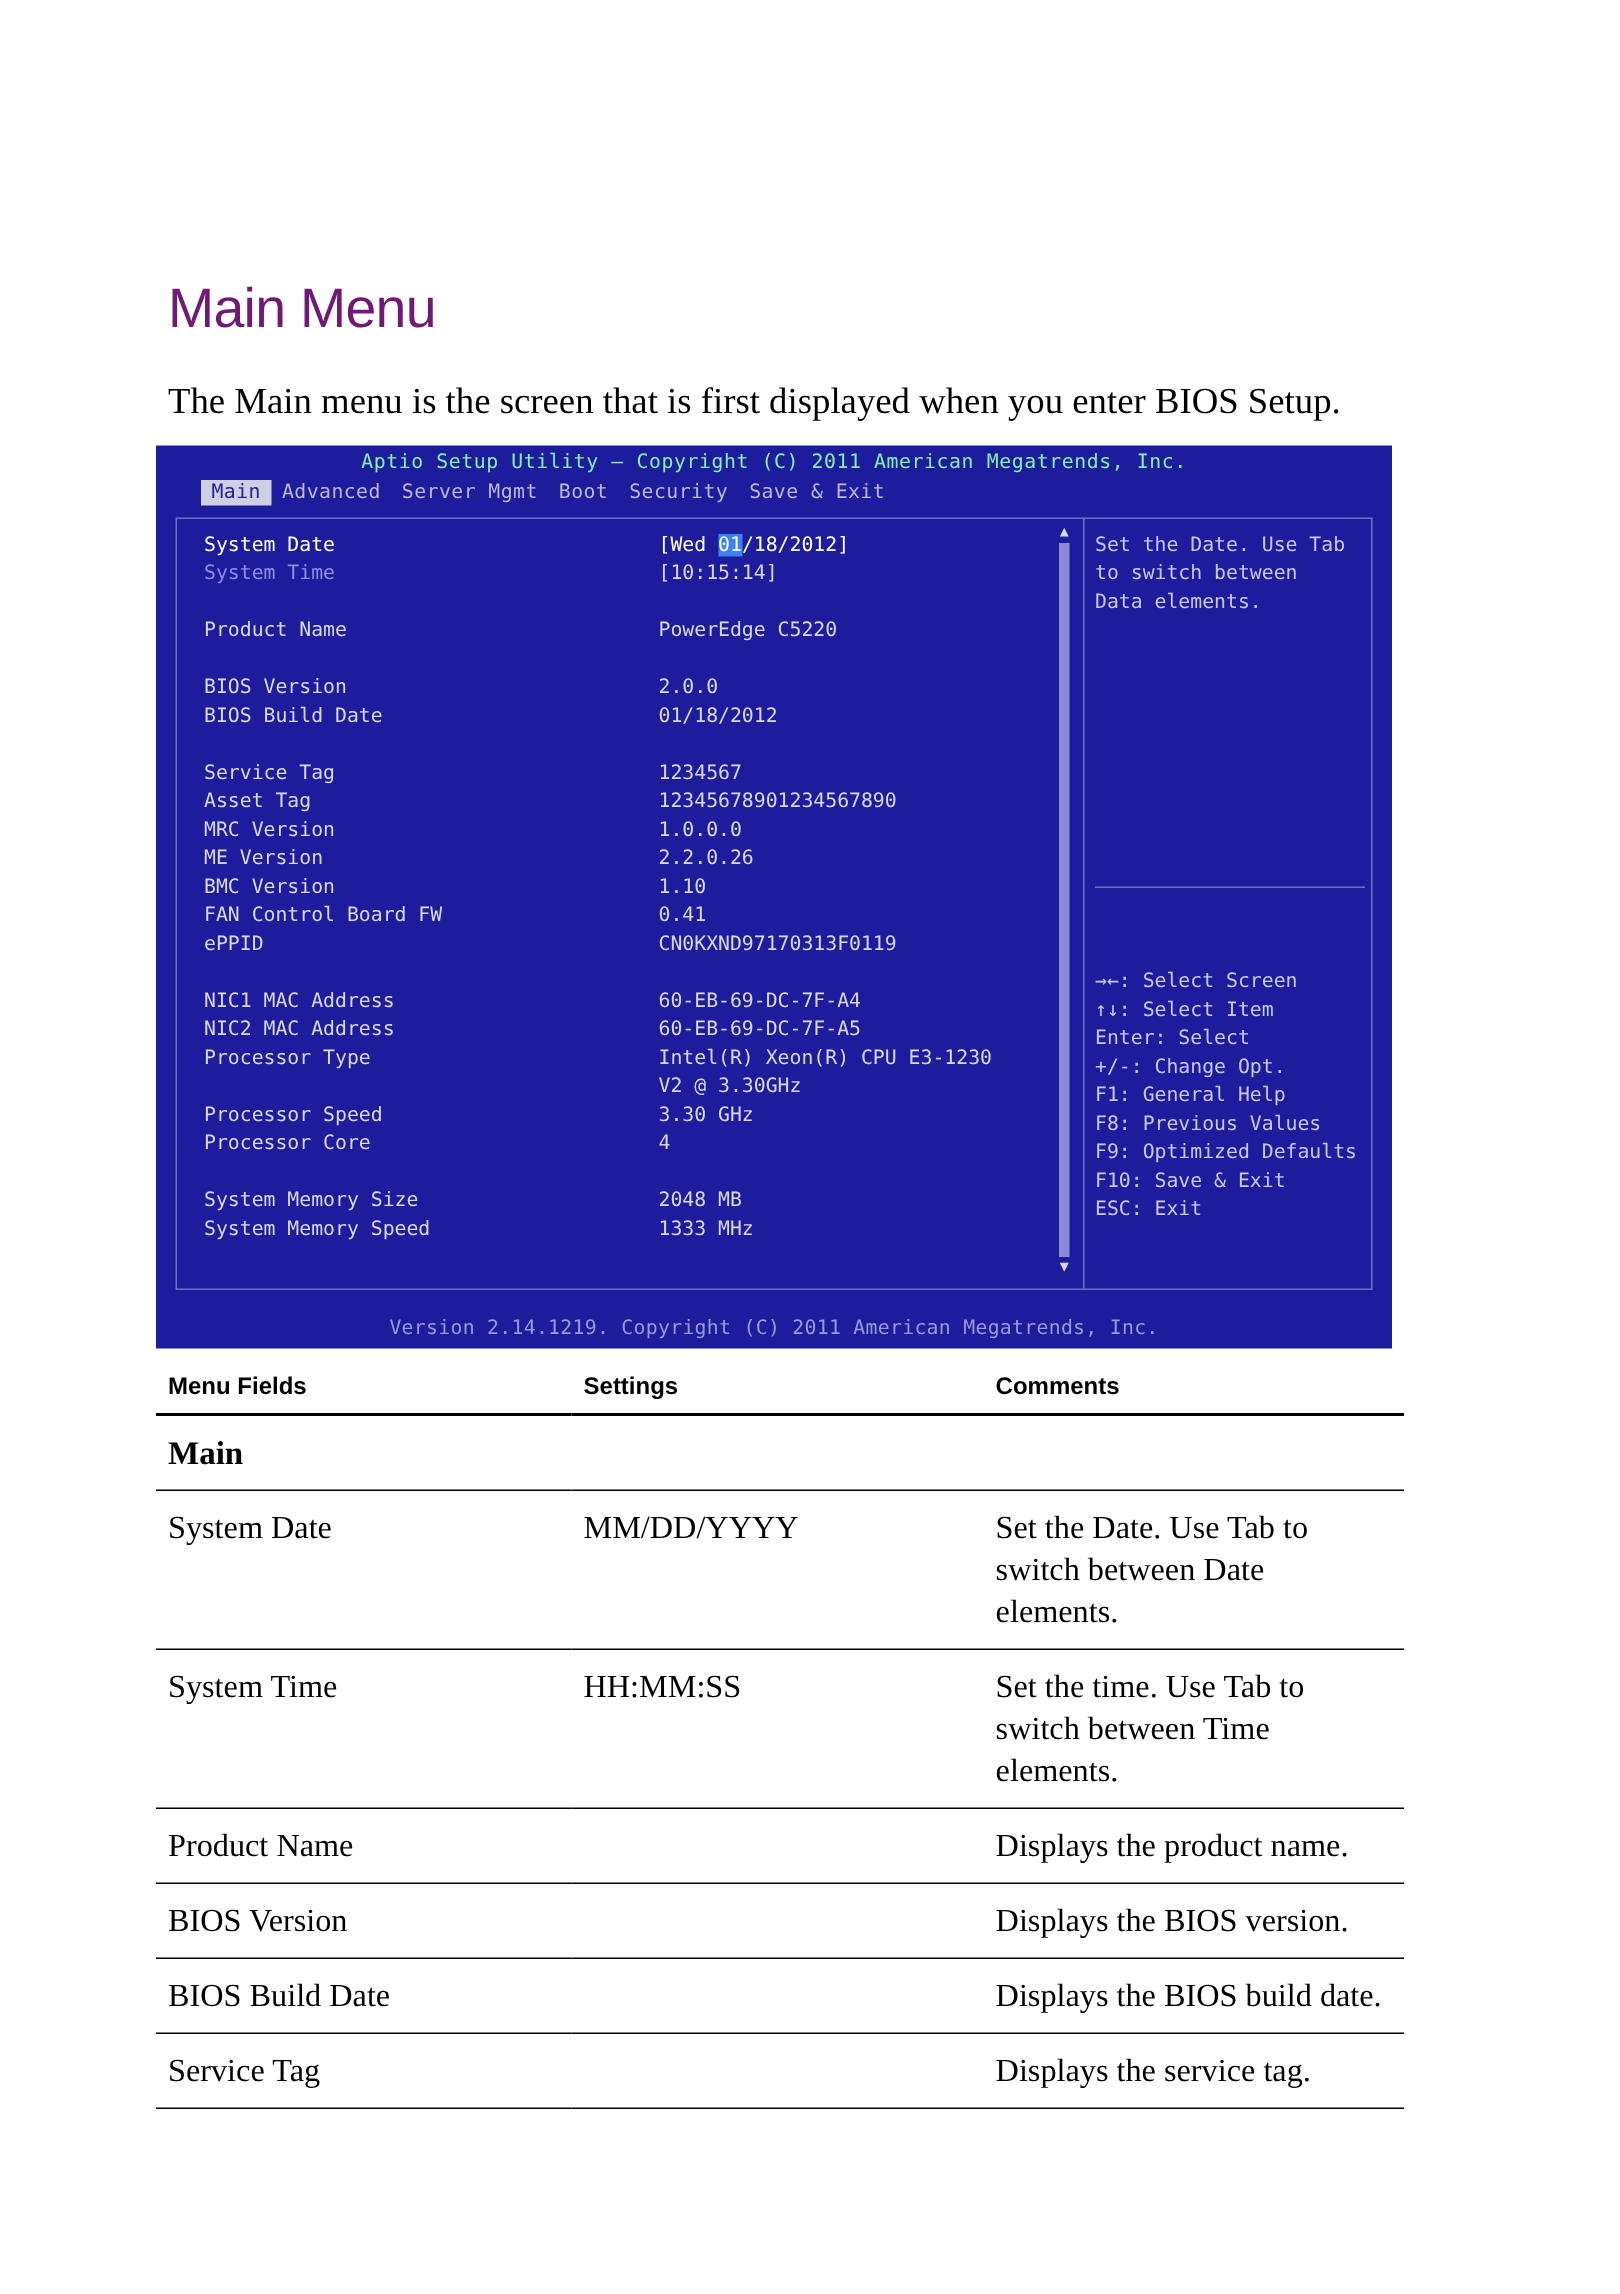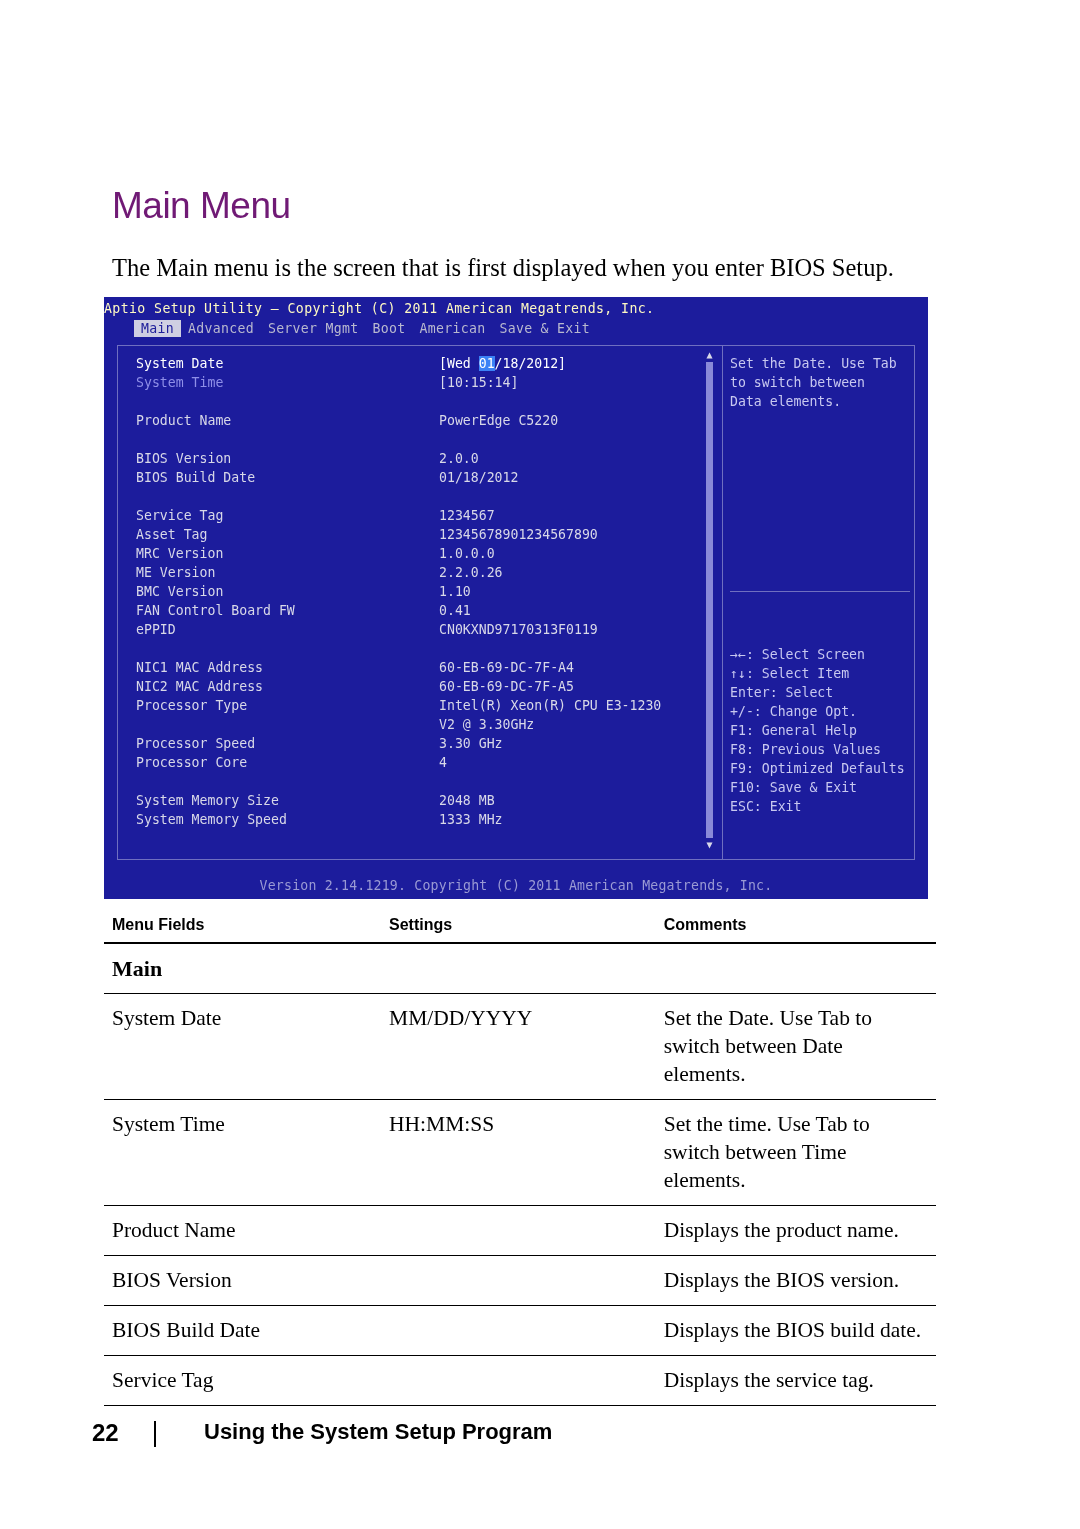--- a/index.html
+++ b/index.html
@@ -54,22 +54,22 @@
     background: #1c1c9c;
     font-family: "DejaVu Sans Mono", monospace;
     font-size: 13.2px;
     color: #d8d8e8;
     overflow: hidden;
   }
   .bios-title {
     position: absolute;
     left: 0; top: 4px;
     width: 824px;
-    text-align: left;
-    color: #fef9c3;
+    text-align: center;
+    color: #86efac;
     letter-spacing: 0.4px;
   }
   .bios-tabs {
     position: absolute;
     left: 30px;
     top: 23px;
     display: flex;
     gap: 0px;
     align-items: center;
   }
@@ -288,21 +288,21 @@
   <p class="intro">The Main menu is the screen that is first displayed when you enter BIOS Setup.</p>
 
   <div class="bios">
     <div class="bios-title">Aptio Setup Utility – Copyright (C) 2011 American Megatrends, Inc.</div>
 
     <div class="bios-tabs">
       <span class="bios-tab active">Main</span>
       <span class="bios-tab">Advanced</span>
       <span class="bios-tab">Server Mgmt</span>
       <span class="bios-tab">Boot</span>
-      <span class="bios-tab">American</span>
+      <span class="bios-tab">Security</span>
       <span class="bios-tab">Save &amp; Exit</span>
     </div>
 
     <div class="bios-body">
       <div class="bios-left">
         <div class="bios-rows" id="bios-rows">
             <div class="brow sel"><span class="lbl">System Date</span><span class="val">[Wed <span class="cursor-date">01</span>/18/2012]</span></div>
             <div class="brow sel2"><span class="lbl">System Time</span><span class="val">[10:15:14]</span></div>
             <div class="brow spacer"></div>
             <div class="brow"><span class="lbl">Product Name</span><span class="val">PowerEdge C5220</span></div>
@@ -396,19 +396,14 @@
           <td class="col3">Displays the BIOS build date.</td>
         </tr>
         <tr>
           <td class="col1">Service Tag</td>
           <td class="col2"></td>
           <td class="col3">Displays the service tag.</td>
         </tr>
       </tbody>
   </table>
 
-  <div class="footer">
-    <span class="pgnum">22</span>
-    <span class="bar"></span>
-    <span class="ftext">Using the System Setup Program</span>
-  </div>
 
 </div>
 
 </body></html>

